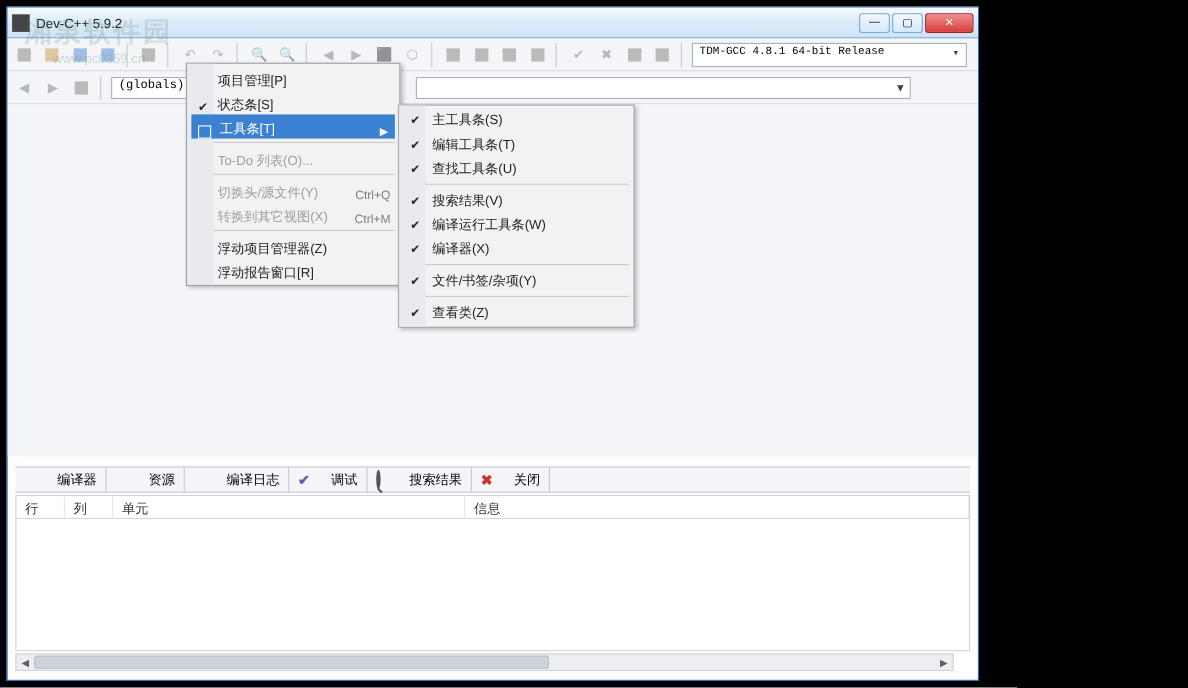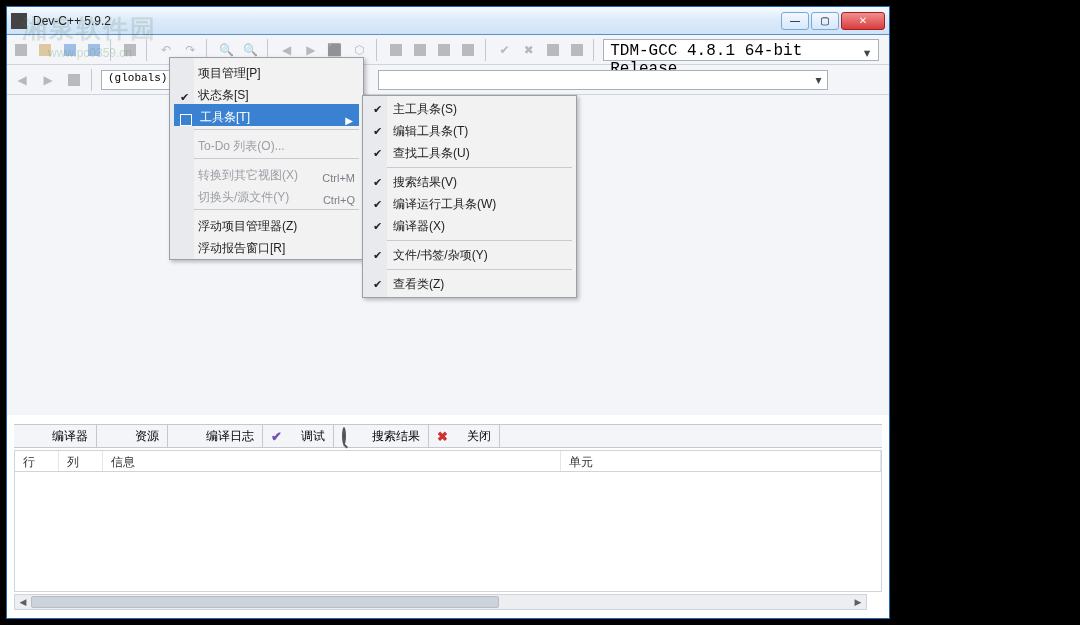--- a/index.html
+++ b/index.html
@@ -11,21 +11,21 @@
   .win-btns { display:flex; gap:2px; }
   .win-btn { width:28px; height:18px; border:1px solid #7aa9d8; border-radius:3px; background:linear-gradient(#f2f8ff,#d5e8fb); display:flex; align-items:center; justify-content:center; font-size:10px; }
   .win-btn.close { background:linear-gradient(#f08f8f,#d93c3c); border-color:#a32020; color:#fff; width:44px; }
   .menubar { height:22px; background:#f3f5f8; display:flex; align-items:stretch; border-bottom:1px solid #d0d4da; padding-left:4px; }
   .menu-item { padding:3px 8px; color:#222; cursor:default; }
   .menu-item.active { background:#3a81d1; color:#fff; }
   .toolbars { background:#f3f5f8; border-bottom:1px solid #d0d4da; padding:2px 4px; display:flex; align-items:center; gap:4px; height:30px; }
   .tb-btn { width:22px; height:22px; border:1px solid transparent; display:flex; align-items:center; justify-content:center; color:#888; }
   .tb-btn svg, .tb-btn span { opacity:.55; }
   .tb-sep { width:4px; height:22px; border-left:1px solid #c5c9cf; margin:0 2px; }
-  .compiler-combo { margin-left:auto; margin-right:6px; height:22px; border:1px solid #a8b0ba; background:#fff; padding:2px 22px 2px 6px; font-family:"Courier New",monospace; font-size:16px; min-width:250px; position:relative; }
+  .compiler-combo { margin-left:auto; margin-right:6px; height:22px; border:1px solid #a8b0ba; background:#fff; padding:2px 22px 2px 6px; font-family:"Courier New",monospace; font-size:10px; min-width:250px; position:relative; }
   .compiler-combo::after { content:"▾"; position:absolute; right:6px; top:3px; color:#444; }
   .toolbar2 { background:#f3f5f8; border-bottom:1px solid #d0d4da; padding:2px 4px; display:flex; align-items:center; gap:4px; height:30px; }
   .globals-combo { height:20px; border:1px solid #a8b0ba; background:#fff; padding:1px 6px; font-family:"Courier New",monospace; font-size:11px; min-width:60px; }
   .long-combo { height:20px; border:1px solid #a8b0ba; background:#fff; width:450px; margin-left:200px; position:relative;}
   .long-combo::after { content:"▾"; position:absolute; right:6px; top:2px; color:#444; }
   .workarea { position:relative; height:320px; background:#f3f5f8; }
   .dropdown { position:absolute; left:162px; top:50px; width:195px; background:#f2f2f2; border:1px solid #9b9fa6; box-shadow:2px 2px 4px rgba(0,0,0,.25); z-index:50; padding:2px; }
   .dropdown .dd-row { display:flex; align-items:flex-end; height:22px; padding:0 6px 0 26px; position:relative; color:#222; }
   .dropdown .dd-row.disabled { color:#9a9ea5; }
   .dropdown .dd-row.highlight { background:#3a81d1; color:#fff; margin:0 2px; }
@@ -184,26 +184,26 @@
         <span class="gear-ic"></span>
         <span>工具条[T]</span>
         <span class="arrow">▶</span>
       </div>
     <div class="dd-sep"></div>
     <div class="dd-row disabled">
         <span>To-Do 列表(O)...</span>
       </div>
     <div class="dd-sep"></div>
     <div class="dd-row disabled">
+        <span>切换头/源文件(Y)</span>
+        <span class="shortcut">Ctrl+Q</span>
+      </div>
+    <div class="dd-row disabled">
         <span>转换到其它视图(X)</span>
         <span class="shortcut">Ctrl+M</span>
-      </div>
-    <div class="dd-row disabled">
-        <span>切换头/源文件(Y)</span>
-        <span class="shortcut">Ctrl+Q</span>
       </div>
     <div class="dd-sep"></div>
     <div class="dd-row">
         <span>浮动项目管理器(Z)</span>
       </div>
     <div class="dd-row">
         <span>浮动报告窗口[R]</span>
       </div>
   </div>
 
@@ -269,22 +269,22 @@
       </div>
     <div class="bt-tab">
         <span class="ic ic-x">✖</span>
         <span>关闭</span>
       </div>
   </div>
 
   <div class="results-header">
     <div class="rh-col" style="width:44px">行</div>
     <div class="rh-col" style="width:44px">列</div>
+    <div class="rh-col" style="width:320px">单元</div>
     <div class="rh-col" style="flex:1">信息</div>
-    <div class="rh-col" style="width:320px">单元</div>
   </div>
   <div class="results-body"></div>
 
   <div class="hscroll">
     <div class="arr l">◀</div>
     <div class="thumb"></div>
     <div class="arr r">▶</div>
   </div>
 
 </div>

